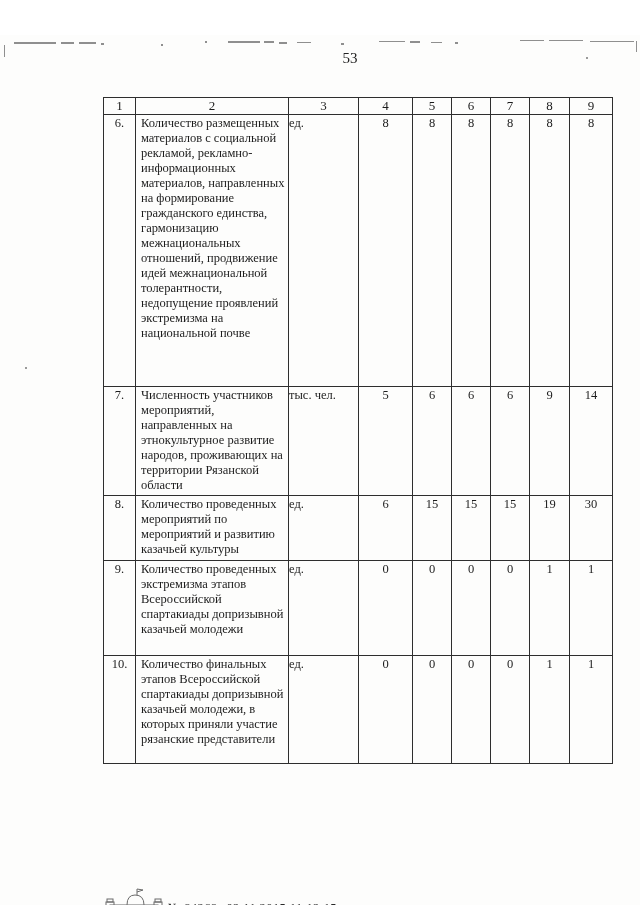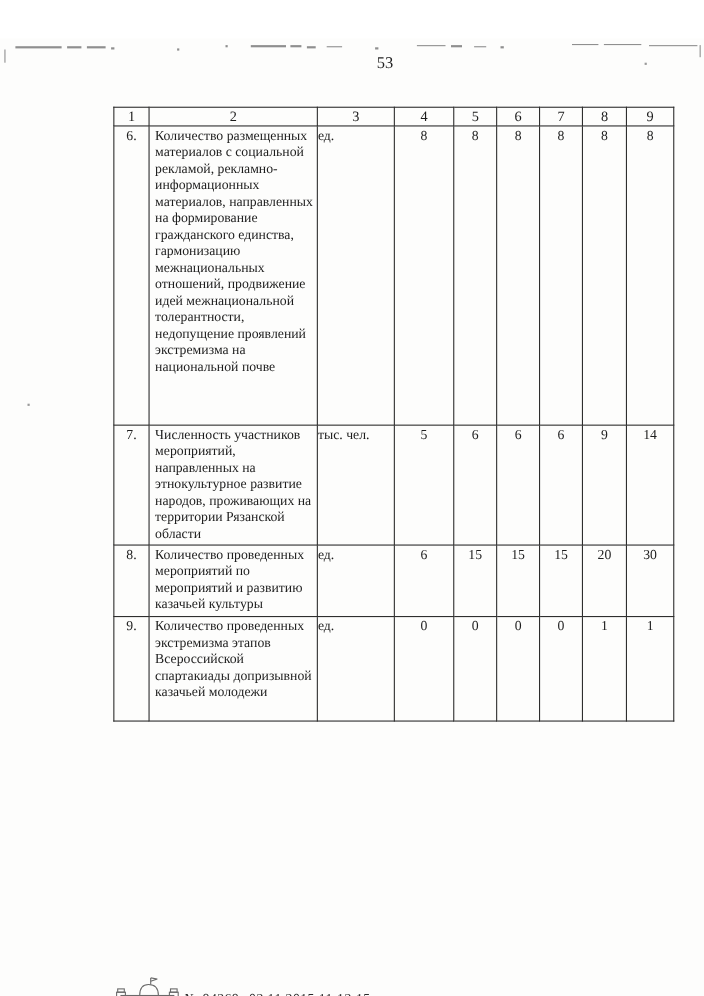--- a/index.html
+++ b/index.html
@@ -125,26 +125,37 @@
         <td class="val">14</td>
       </tr>
       <tr class="h-r8">
         <td class="num">8.</td>
         <td class="name">Количество проведенных мероприятий по мероприятий и развитию казачьей культуры</td>
         <td class="unit">ед.</td>
         <td class="val">6</td>
         <td class="val">15</td>
         <td class="val">15</td>
         <td class="val">15</td>
-        <td class="val">20</td>
+        <td class="val">19</td>
         <td class="val">30</td>
       </tr>
       <tr class="h-r9">
         <td class="num">9.</td>
         <td class="name">Количество проведенных экстремизма этапов Всероссийской спартакиады допризывной казачьей молодежи</td>
+        <td class="unit">ед.</td>
+        <td class="val">0</td>
+        <td class="val">0</td>
+        <td class="val">0</td>
+        <td class="val">0</td>
+        <td class="val">1</td>
+        <td class="val">1</td>
+      </tr>
+      <tr class="h-r10">
+        <td class="num">10.</td>
+        <td class="name">Количество финальных этапов Всероссийской спартакиады допризывной казачьей молодежи, в которых приняли участие рязанские представители</td>
         <td class="unit">ед.</td>
         <td class="val">0</td>
         <td class="val">0</td>
         <td class="val">0</td>
         <td class="val">0</td>
         <td class="val">1</td>
         <td class="val">1</td>
       </tr>
     </tbody>
   </table>

